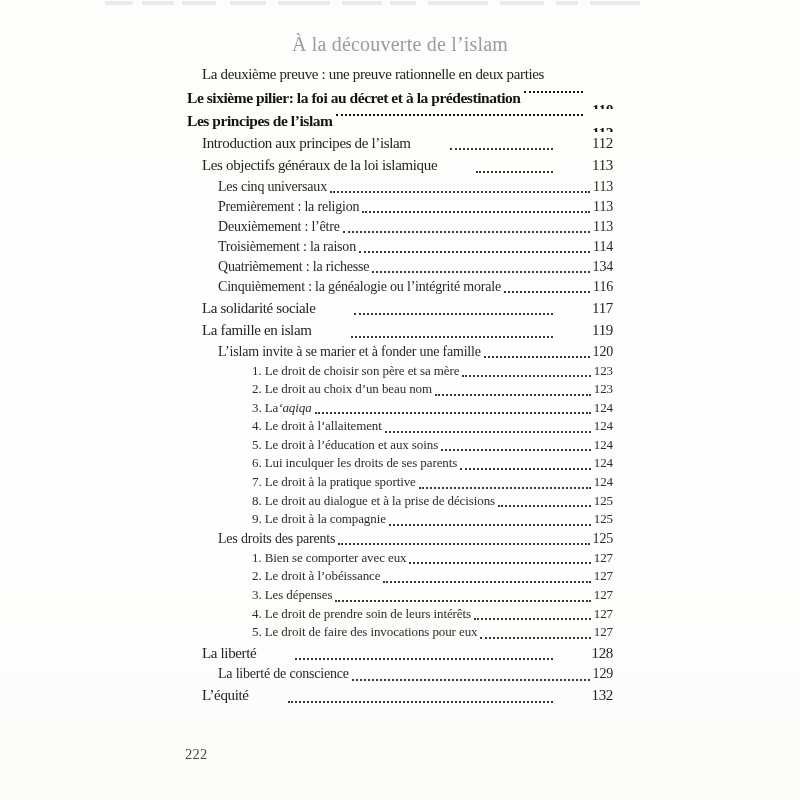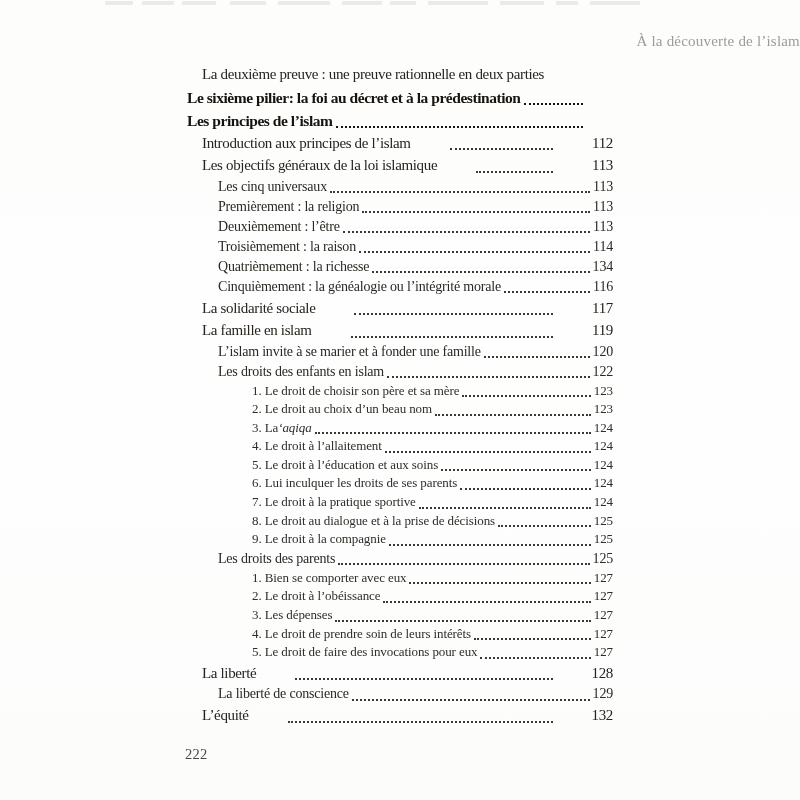--- a/index.html
+++ b/index.html
@@ -15,26 +15,26 @@
     color:#2d2a26;
   }
   
   .top-smudge { position:absolute; top:0; left:0; width:800px; height:8px; }
   .top-smudge .seg {
     position:absolute; top:1px; height:4px;
     background:#dcdcdc; opacity:.55; border-radius:1px; filter:blur(.4px);
   }
   .running-head {
     position:absolute; top:33px; left:0; right:0;
-    text-align:right; font-size:15px; letter-spacing:.2px;
+    text-align:center; font-size:20px; letter-spacing:.2px;
     color:#9b9b9b;
   }
   .toc { position:absolute; left:187px; top:63px; width:426px; }
   .row { display:flex; white-space:nowrap; overflow:hidden; align-items:stretch; }
-  .lvl0 { height:23px;  line-height:23px;  font-size:15.5px; font-weight:bold; letter-spacing:-0.45px; color:#17140f; }
+  .lvl0 { height:23px;  line-height:23px;  font-size:15.5px; font-weight:bold; letter-spacing:-0.45px; color:#17140f;align-items:center; }
   .lvl1 { height:22.5px; line-height:22.5px; font-size:15px;  letter-spacing:-0.35px; color:#27241f;gap:36px; }
   .lvl2 { height:20px;  line-height:20px;  font-size:14px;  letter-spacing:-0.2px;  color:#2b2823; padding-left:31px;justify-content:flex-end; }
   .lvl3 { height:18.6px; line-height:18.6px; font-size:13px; letter-spacing:-0.1px; color:#302d28; padding-left:65px;align-items:flex-end; }
   .lvl1 { padding-left:15px; }
   .leader { flex:1 1 auto; min-width:4px; position:relative; margin:0 1px; }
   .leader::after {
     content:""; position:absolute; left:2px; right:2px;
     border-bottom:2px dotted #3b3832;
   }
   .lvl0 .leader::after { bottom:4px; border-bottom-color:#17140f; }
@@ -133,25 +133,20 @@
       <div class="row lvl1">
         <span class="label">La famille en islam</span>
         <span class="leader"></span>
         <span class="pg">119</span>
       </div>
       <div class="row lvl2">
         <span class="label">L’islam invite à se marier et à fonder une famille</span>
         <span class="leader"></span>
         <span class="pg">120</span>
       </div>
-      <div class="row lvl2">
-        <span class="label">Les droits des enfants en islam</span>
-        <span class="leader"></span>
-        <span class="pg">122</span>
-      </div>
       <div class="row lvl3">
         <span class="label">1. Le droit de choisir son père et sa mère</span>
         <span class="leader"></span>
         <span class="pg">123</span>
       </div>
       <div class="row lvl3">
         <span class="label">2. Le droit au choix d’un beau nom</span>
         <span class="leader"></span>
         <span class="pg">123</span>
       </div>

